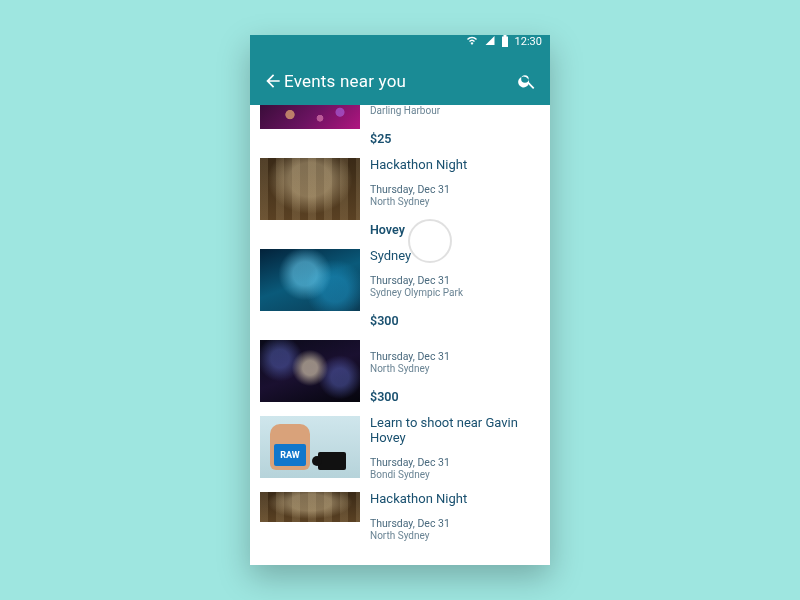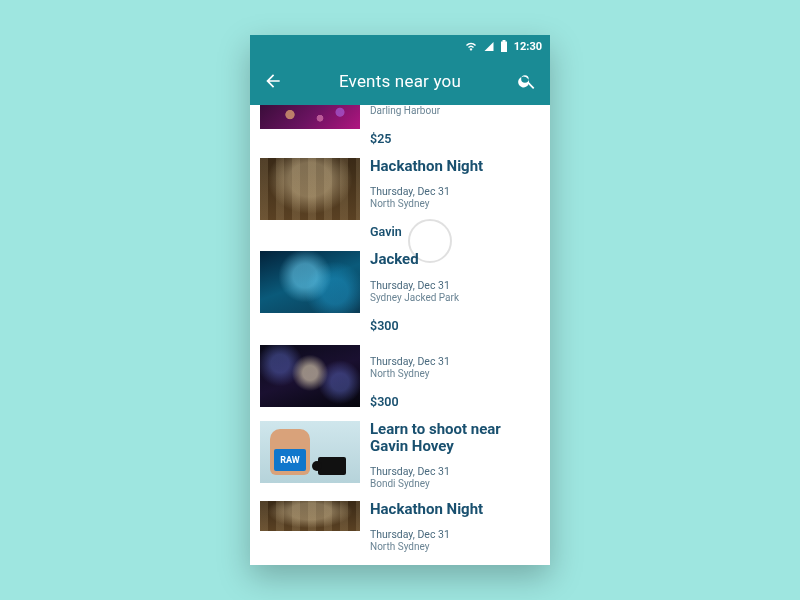--- a/index.html
+++ b/index.html
@@ -13,31 +13,31 @@
   .phone {
     width: 300px; height: 530px;
     background: #fff;
     box-shadow: 0 12px 30px rgba(0,0,0,0.25);
     position: relative;
     overflow: hidden;
     display: flex; flex-direction: column;
   }
   .statusbar {
     height: 22px; background: #1a8b95;
-    display: flex; align-items: center; justify-content: flex-end;
-    padding: 0 8px; gap: 6px; color: #fff; font-size: 11px; font-weight: bold;
+    display: flex; justify-content: flex-end;
+    padding: 0 8px; gap: 6px; color: #fff; font-size: 11px;
   }
   .statusbar .ico { display: inline-flex; }
   .appbar {
     height: 48px; background: #1a8b95; color: #fff;
     display: flex; align-items: center;
     padding: 0 12px;
   }
   .appbar .back { width: 22px; height: 22px; display:flex; align-items:center; justify-content:center; cursor:pointer; }
-  .appbar .title { font-size: 17px; font-weight: 400; letter-spacing: .2px; flex: 1; text-align: center; }
+  .appbar .title { font-size: 17px; font-weight: 400; letter-spacing: .2px; flex: 1; }
   .appbar .search { width: 22px; height: 22px; display:flex; align-items:center; justify-content:center; cursor:pointer; }
   .list {
     flex: 1; overflow: hidden; background: #fff;
   }
   .item {
     display: flex; padding: 6px 10px 6px 10px; gap: 10px;
     cursor: pointer;
   }
   .thumb {
     width: 100px; height: 62px; flex: 0 0 100px;
@@ -68,21 +68,21 @@
   .thumb.photog { background: linear-gradient(180deg,#cfe6ec,#b6d3da); }
   .thumb.photog::before { content:""; position:absolute; left:10px; top:8px; width:40px; height:46px;
     background: #d9a27a; border-radius: 10px 10px 6px 6px; }
   .thumb.photog::after { content:"RAW"; position:absolute; left:14px; top:28px;
     width:32px; height:22px; background:#1177cc; color:#fff; font-size:9px; font-weight:700;
     display:flex; align-items:center; justify-content:center; border-radius:2px; }
   .thumb.photog .cam { position:absolute; right:14px; bottom:8px; width:28px; height:18px; background:#111; border-radius:2px; }
   .thumb.photog .cam::after { content:""; position:absolute; left:-6px; top:4px; width:10px; height:10px; background:#111; border-radius:50%; }
 
   .meta { flex:1; min-width:0; color:#1a4d6e; display:flex; flex-direction:column; justify-content:flex-end; }
-  .etitle { font-size: 15px; font-weight: 700; color:#19506f; line-height:1.15; }
+  .etitle { font-size: 13px; font-weight: 400; color:#19506f; line-height:1.15; }
   .edate  { font-size: 10.5px; color:#4a6a7e; margin-top:10px; }
   .eloc   { font-size: 10px; color:#6a8494; }
   .eprice { font-size: 12.5px; font-weight:600; color:#19506f; margin-top:15px; }
 
   
   .item.partial-top .thumb { height: 24px; }
   .item.partial-top { padding-top: 0; }
 
   
   .item.partial-bottom .thumb { height: 30px; }
@@ -137,29 +137,29 @@
           <div class="eloc">Darling Harbour</div>
           <div class="eprice">$25</div>
         </div>
       </div>
       <div class="item">
         <div class="thumb conf"></div>
         <div class="meta">
           <div class="etitle">Hackathon Night</div>
           <div class="edate">Thursday, Dec 31</div>
           <div class="eloc">North Sydney</div>
-          <div class="eprice">Gavin</div>
+          <div class="eprice">Hovey</div>
         </div>
       </div>
       <div class="item">
         <div class="thumb dj1"></div>
         <div class="meta">
-          <div class="etitle">Jacked</div>
+          <div class="etitle">Sydney</div>
           <div class="edate">Thursday, Dec 31</div>
-          <div class="eloc">Sydney Jacked Park</div>
+          <div class="eloc">Sydney Olympic Park</div>
           <div class="eprice">$300</div>
         </div>
       </div>
       <div class="item">
         <div class="thumb dj2"></div>
         <div class="meta">
           <div class="edate">Thursday, Dec 31</div>
           <div class="eloc">North Sydney</div>
           <div class="eprice">$300</div>
         </div>

